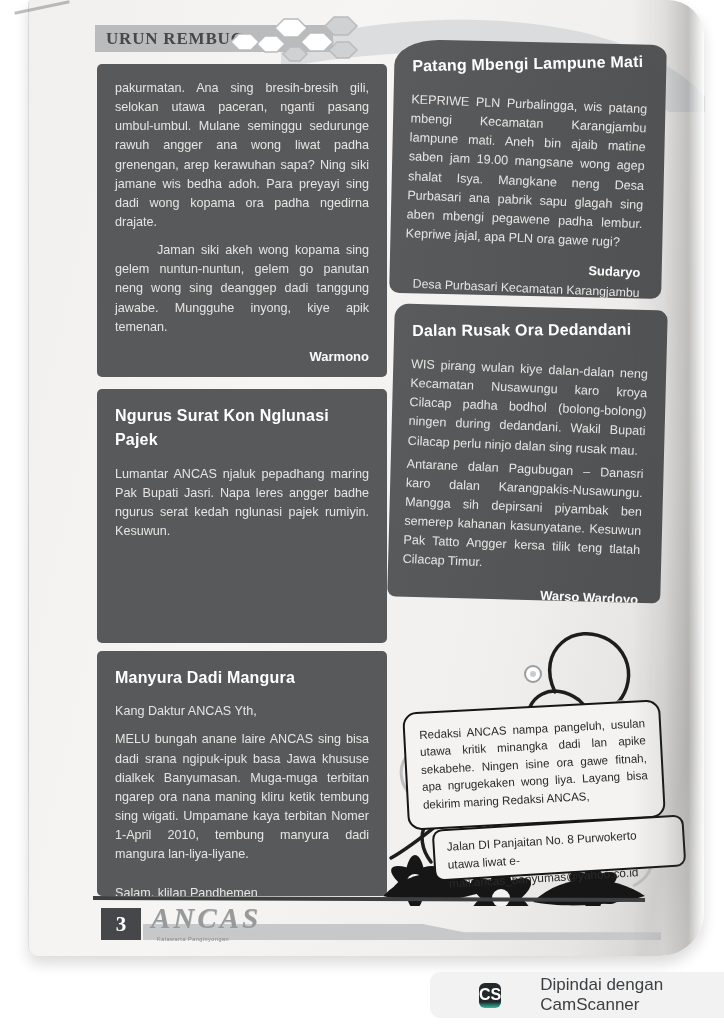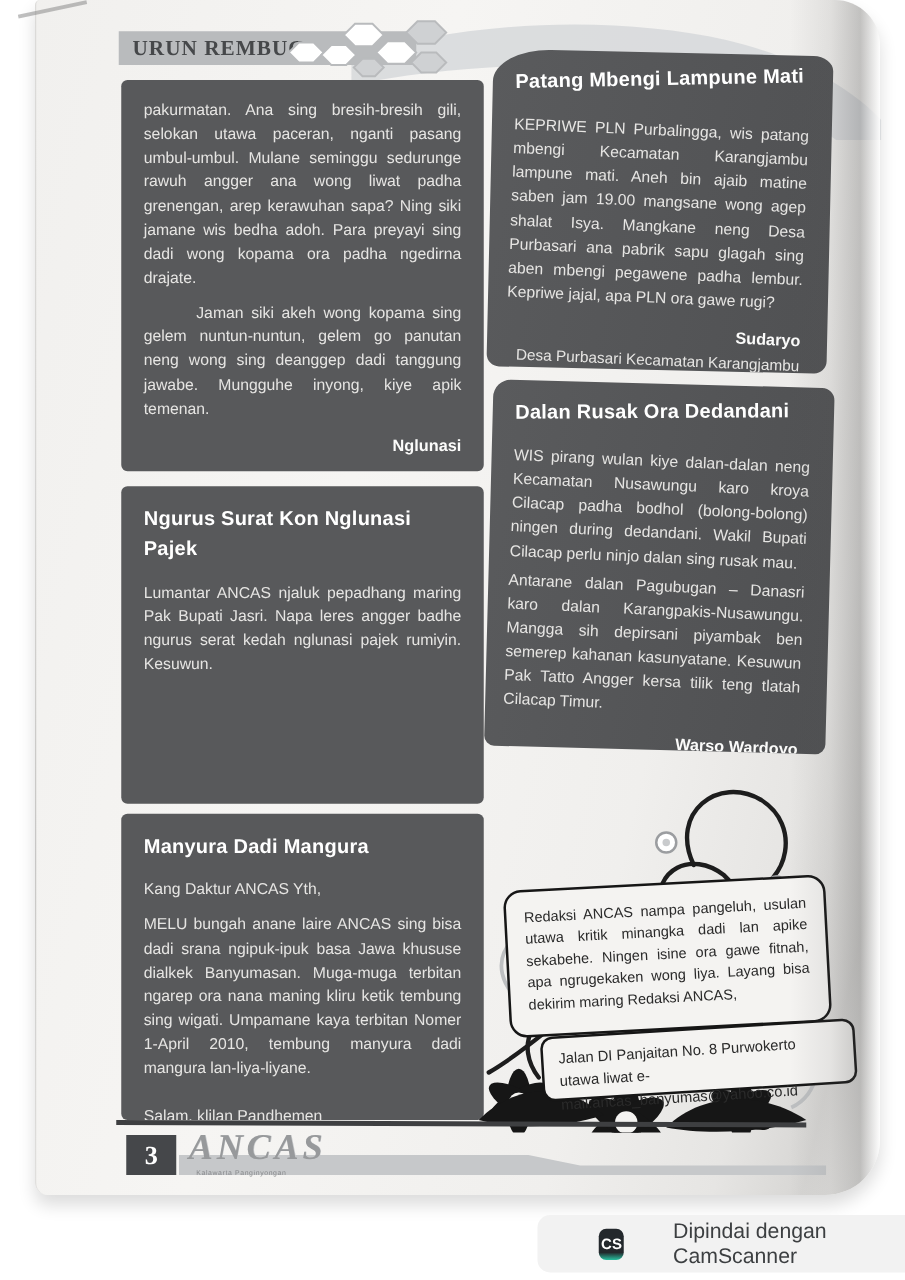--- a/index.html
+++ b/index.html
@@ -102,21 +102,21 @@
     font-size:5.5px; color:#85878a; letter-spacing:.5px; filter:blur(0.4px); }
 
   .camscanner {
     position:absolute; left:430px; top:972px; width:294px; height:46px;
     background:#f2f2f2; border-radius:10px 0 0 10px;
     display:flex; align-items:center; gap:10px; padding-left:16px; z-index:50;
   }
   .cs-logo {
     width:25px; height:25px; border-radius:6px;
     background:linear-gradient(180deg,#23282c 0%,#23282c 76%,#28c0a0 100%);
-    color:#ffffff; font-weight:bold; font-size:12px;
+    color:#ffffff; font-weight:bold; font-size:16px;
     display:flex; align-items:center; justify-content:center;margin-left:33px;
   }
   .cs-label { color:#3c3f41; font-size:17px;margin-left:29px; }
 </style>
 </head>
 <body>
 
 <div class="canvas">
   <div class="scan-artifact"></div>
 
@@ -138,21 +138,21 @@
         <polygon points="104,14 113,5 127,5 136,14 127,23 113,23" fill="#cfd1d3"></polygon>
         <polygon points="108,38 116,30 128,30 136,38 128,46 116,46" fill="#cfd1d3"></polygon>
         <polygon points="62,42 69,35 79,35 86,42 79,49 69,49" fill="#cfd1d3"></polygon>
       </g>
     </svg>
 
     <div class="block block-1">
       <p>pakurmatan. Ana sing bresih-bresih gili, selokan utawa paceran, nganti pasang umbul-umbul. Mulane seminggu sedurunge rawuh angger ana wong liwat padha grenengan, arep kerawuhan sapa? Ning siki jamane wis bedha adoh. Para preyayi sing dadi wong kopama ora padha ngedirna drajate.</p>
       <p class="indent">Jaman siki akeh wong kopama sing gelem nuntun-nuntun, gelem go panutan neng wong sing deanggep dadi tanggung jawabe. Mungguhe inyong, kiye apik temenan.</p>
       <div class="sig">
-        <div class="sig-name">Nglunasi</div>
+        <div class="sig-name">Warmono</div>
       </div>
     </div>
 
     <div class="block block-2">
       <div class="block-title">Ngurus Surat Kon Nglunasi Pajek</div>
       <p>Lumantar ANCAS njaluk pepadhang maring Pak Bupati Jasri. Napa leres angger badhe ngurus serat kedah nglunasi pajek rumiyin. Kesuwun.</p>
 
     </div>
 
     <div class="block block-3">

